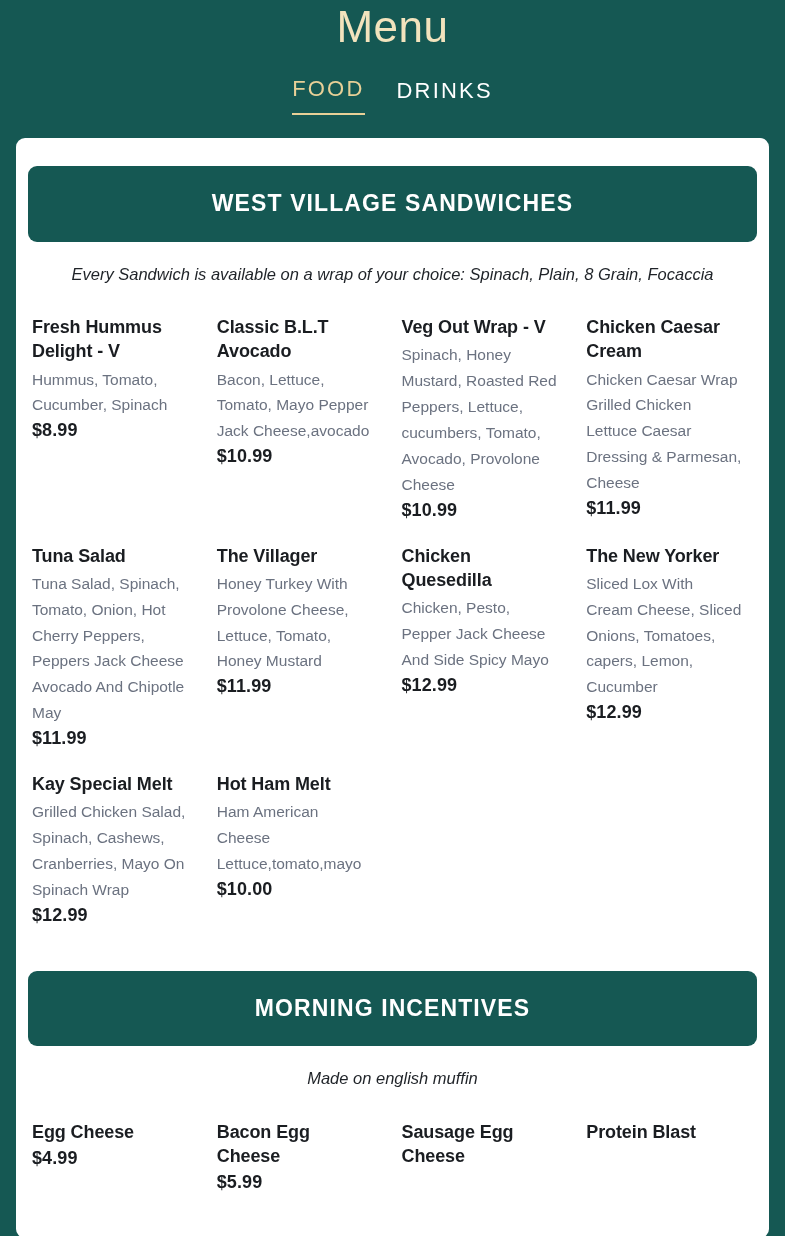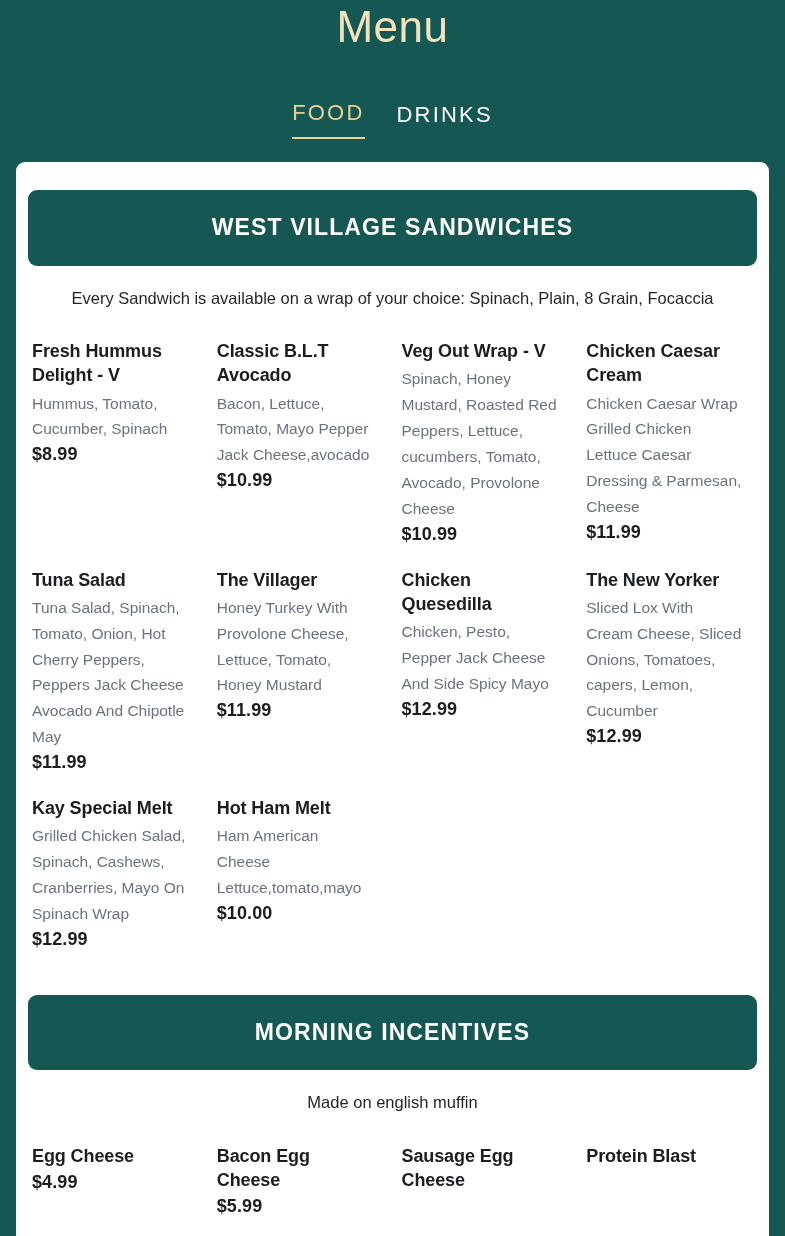--- a/index.html
+++ b/index.html
@@ -25,21 +25,21 @@
   .menu-title {
     font-size: 44px;
     font-weight: 400;
     color: #f2e3bd;
     line-height: 0.62;
     letter-spacing: 0.5px;
     font-family: "Liberation Sans", sans-serif;
   }
 
   .tabs {
-    margin-top: 60px;
+    margin-top: 36px;
     display: flex;
     justify-content: center;
     align-items: flex-end;
     gap: 32px;
   }
 
   .tab {
     font-size: 22px;
     font-weight: 500;
     letter-spacing: 2.2px;
@@ -74,20 +74,21 @@
     text-align: center;
     font-size: 23px;
     font-weight: 700;
     letter-spacing: 1.1px;
     padding: 25px 1px;
     line-height: 1.1;
   }
 
   .section-subtitle {
     text-align: center;
+    font-style: italic;
     font-size: 16.5px;
     color: #1f2328;
     margin-top: 22px;
     line-height: 1.3;
   }
 
   .items-grid {
     display: grid;
     grid-template-columns: 1fr 1fr 1fr 1fr;
     column-gap: 18px;

